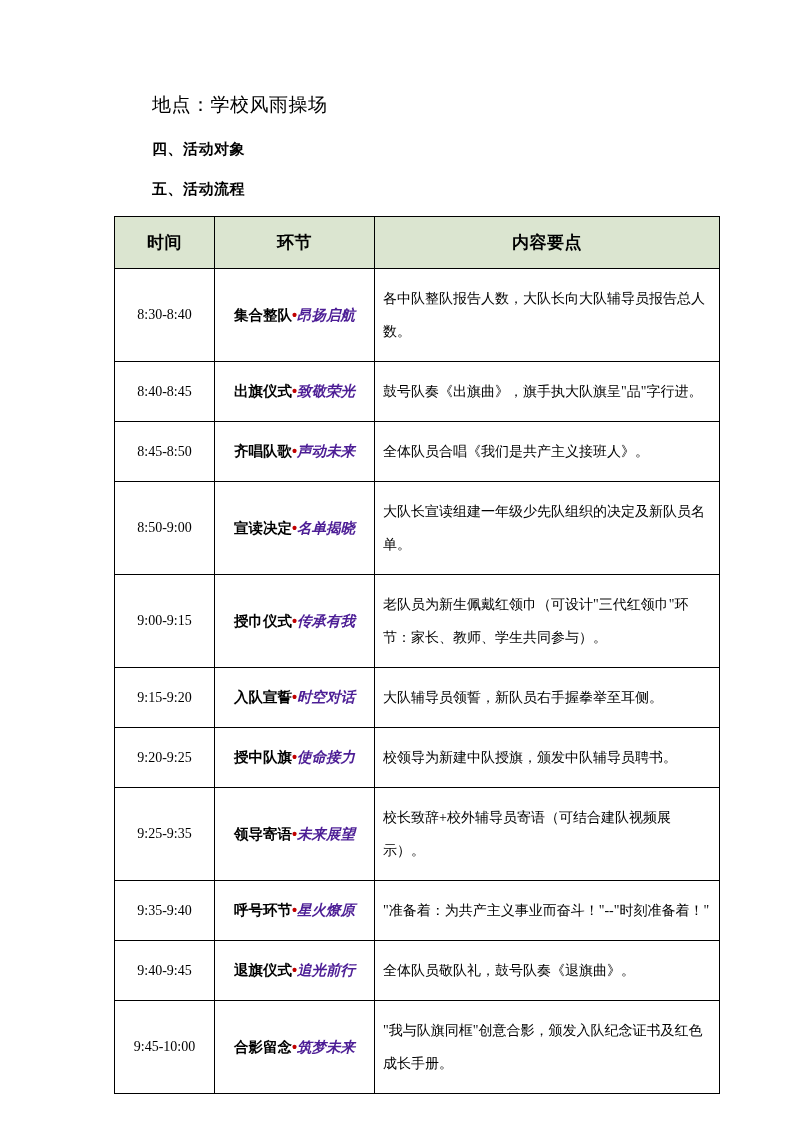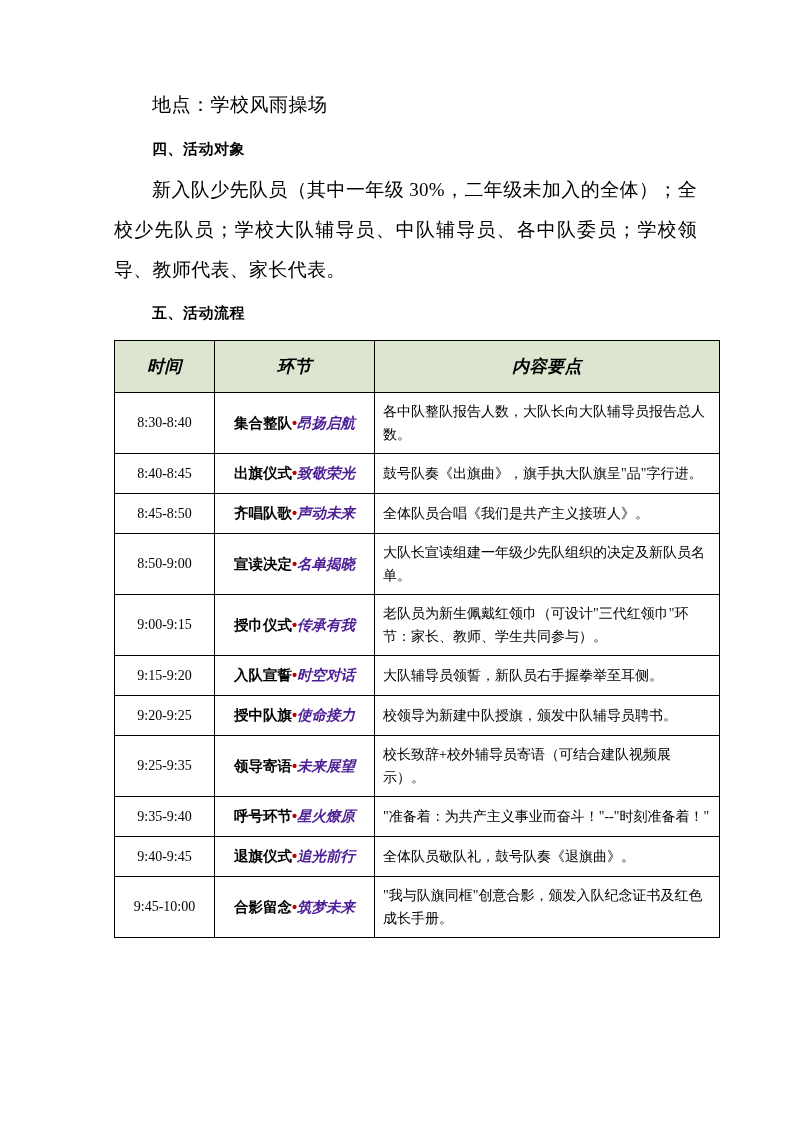--- a/index.html
+++ b/index.html
@@ -59,21 +59,20 @@
     vertical-align: middle;
   }
   table.flow thead th {
     background: #dbe5d0;
     text-align: center;
     font-size: 17px;
     font-weight: bold;
     font-family: "Liberation Sans", "DejaVu Sans", sans-serif;
     padding: 14px 4px;
     letter-spacing: 0.5px;
-    font-style: italic;
   }
   col.c-time { width: 100px; }
   col.c-seg  { width: 160px; }
   col.c-desc { width: 345px; }
 
   td.time {
     text-align: center;
     font-size: 14px;
     font-family: "Liberation Serif", "DejaVu Serif", serif;
     padding: 10px 2px;
@@ -92,35 +91,34 @@
     font-style: italic;
     font-weight: bold;
   }
   td.seg .dot {
     color: #c00000;
     font-weight: bold;
   }
   td.desc {
     text-align: left;
     font-size: 14px;
-    line-height: 23px;
-    padding: 7px 8px;
+    line-height: 33px;
+    padding: 13px 8px;
     font-family: "Liberation Serif", "DejaVu Serif", serif;
   }
 </style>
 </head>
 <body>
 
 <div class="page">
 
   <p class="line-location">地点：学校风雨操场</p>
 
   <p class="heading">四、活动对象</p>
 
-  <p class="para">新入队少先队员（其中一年级 30%，二年级未加入的全体）；全校少先队员；学校大队辅导员、中队辅导员、各中队委员；学校领导、教师代表、家长代表。</p>
 
   <p class="heading">五、活动流程</p>
 
   <table class="flow">
     <colgroup>
       <col class="c-time">
       <col class="c-seg">
       <col class="c-desc">
     </colgroup>
     <thead>

